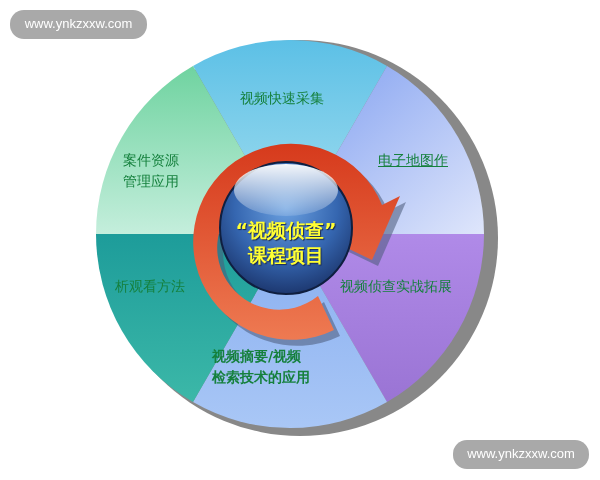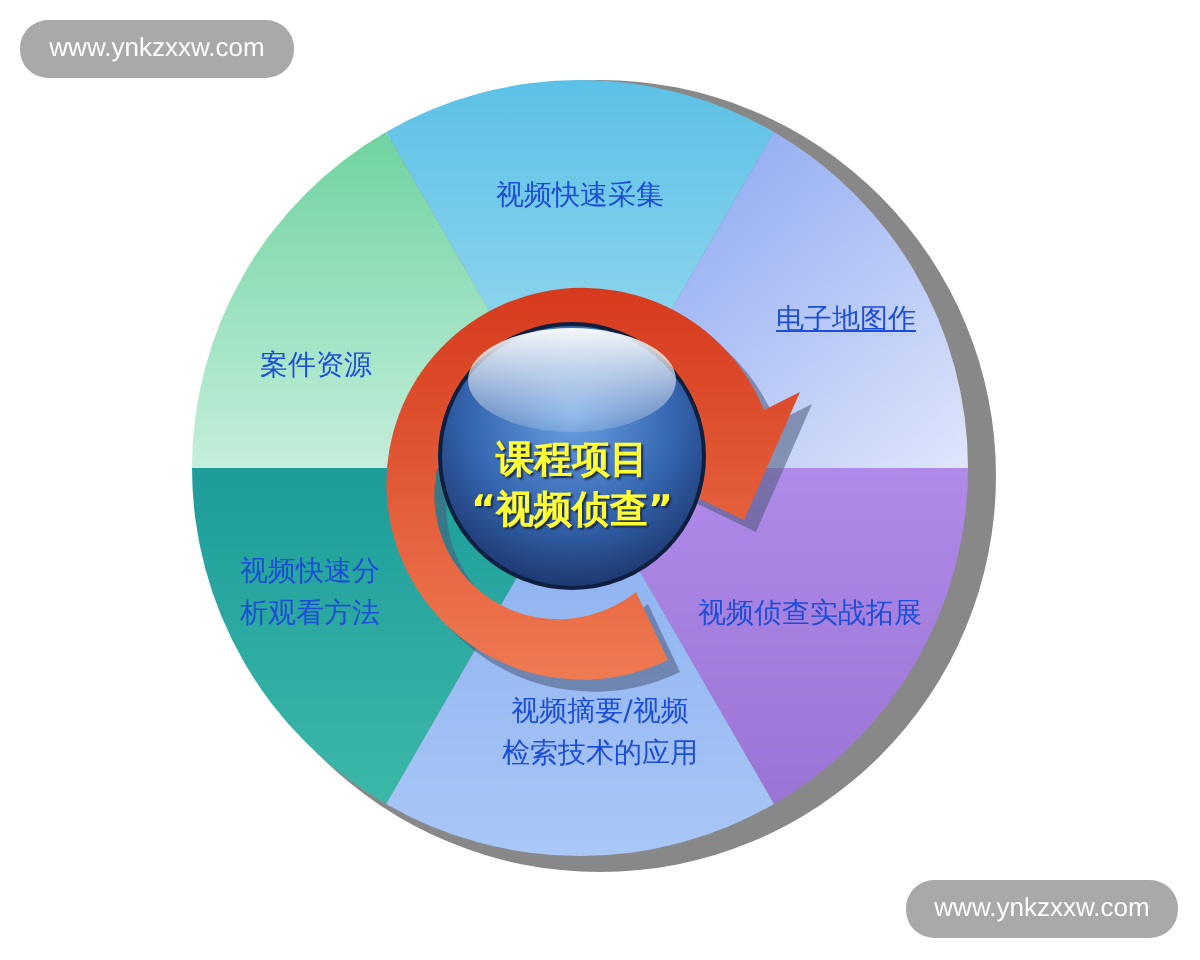--- a/index.html
+++ b/index.html
@@ -3,21 +3,21 @@
 <meta charset="utf-8">
 <style>
   html, body { margin:0; padding:0; }
   body { width:600px; height:480px; background:#ffffff; position:relative; overflow:hidden;
          font-family:"DejaVu Sans", sans-serif; }
   .watermark { position:absolute; background:#a9a9a9; color:#ffffff; font-family:"Liberation Sans", sans-serif;
                font-size:13px; line-height:28px; height:29px; text-align:center;border-radius:14px; }
   .wm-top { left:10px; top:10px; width:137px; }
   .wm-bottom { left:453px; top:440px; width:136px; }
   svg { position:absolute; left:0; top:0; }
-  .seg-label { position:absolute; font-size:14px; line-height:21px; color:#1d4ed8; text-align:center; white-space:nowrap; }
+  .seg-label { position:absolute; font-size:14px; line-height:21px; color:#15803d; text-align:left; white-space:nowrap; }
   .center-title { position:absolute; color:#ffff33; font-weight:bold; text-align:center; white-space:nowrap;
                   font-size:19px; line-height:25px; text-shadow:1px 1px 1px #1a2a50; }
 </style>
 </head>
 <body>
 
 <div class="watermark wm-top">www.ynkzxxw.com</div>
 
 <svg width="600" height="480" viewBox="0 0 600 480">
   <defs>
@@ -84,33 +84,33 @@
   <circle cx="286" cy="228" r="66" fill="url(#gSphere)" stroke="#0f1f40" stroke-width="2"></circle>
   <ellipse cx="286" cy="190" rx="52" ry="26" fill="url(#gShine)"></ellipse>
 </svg>
 
 <div class="seg-label" style="left:240px; top:88px; width:100px;">
   <div>视频快速采集</div>
 </div>
 <div class="seg-label" style="left:378px; top:150px; width:90px;text-decoration:underline;">
   <div>电子地图作</div>
 </div>
-<div class="seg-label" style="left:340px; top:276px; width:130px;margin-top:21px;">
+<div class="seg-label" style="left:340px; top:276px; width:130px;">
   <div>视频侦查实战拓展</div>
 </div>
-<div class="seg-label" style="left:240px; top:346px; width:120px;">
+<div class="seg-label" style="left:212px; top:346px; width:120px;font-weight:bold;">
   <div>视频摘要/视频</div>
   <div>检索技术的应用</div>
 </div>
 <div class="seg-label" style="left:115px; top:276px; width:80px;">
-  <div>视频快速分</div>
   <div>析观看方法</div>
 </div>
-<div class="seg-label" style="left:123px; top:150px; width:70px;margin-top:23px;">
+<div class="seg-label" style="left:123px; top:150px; width:70px;">
   <div>案件资源</div>
+  <div>管理应用</div>
 </div>
 
 <div class="center-title" style="left:226px; top:218px; width:120px;">
+  <div>“视频侦查”</div>
   <div>课程项目</div>
-  <div>“视频侦查”</div>
 </div>
 
 <div class="watermark wm-bottom">www.ynkzxxw.com</div>
 
 </body></html>

